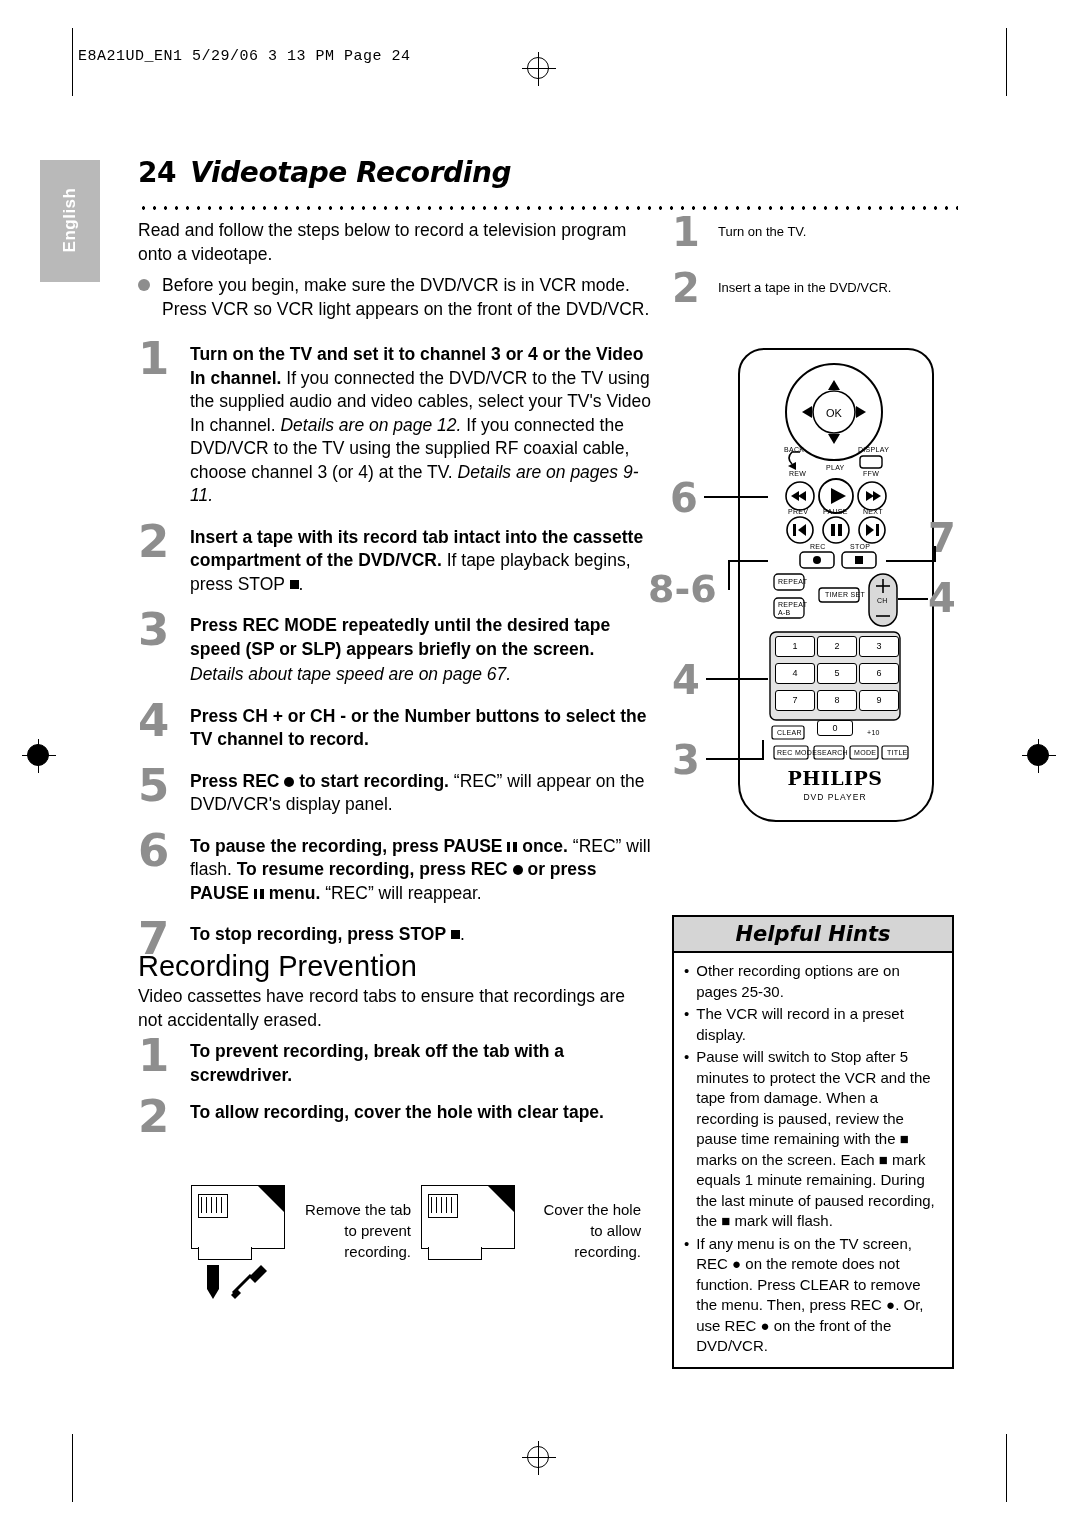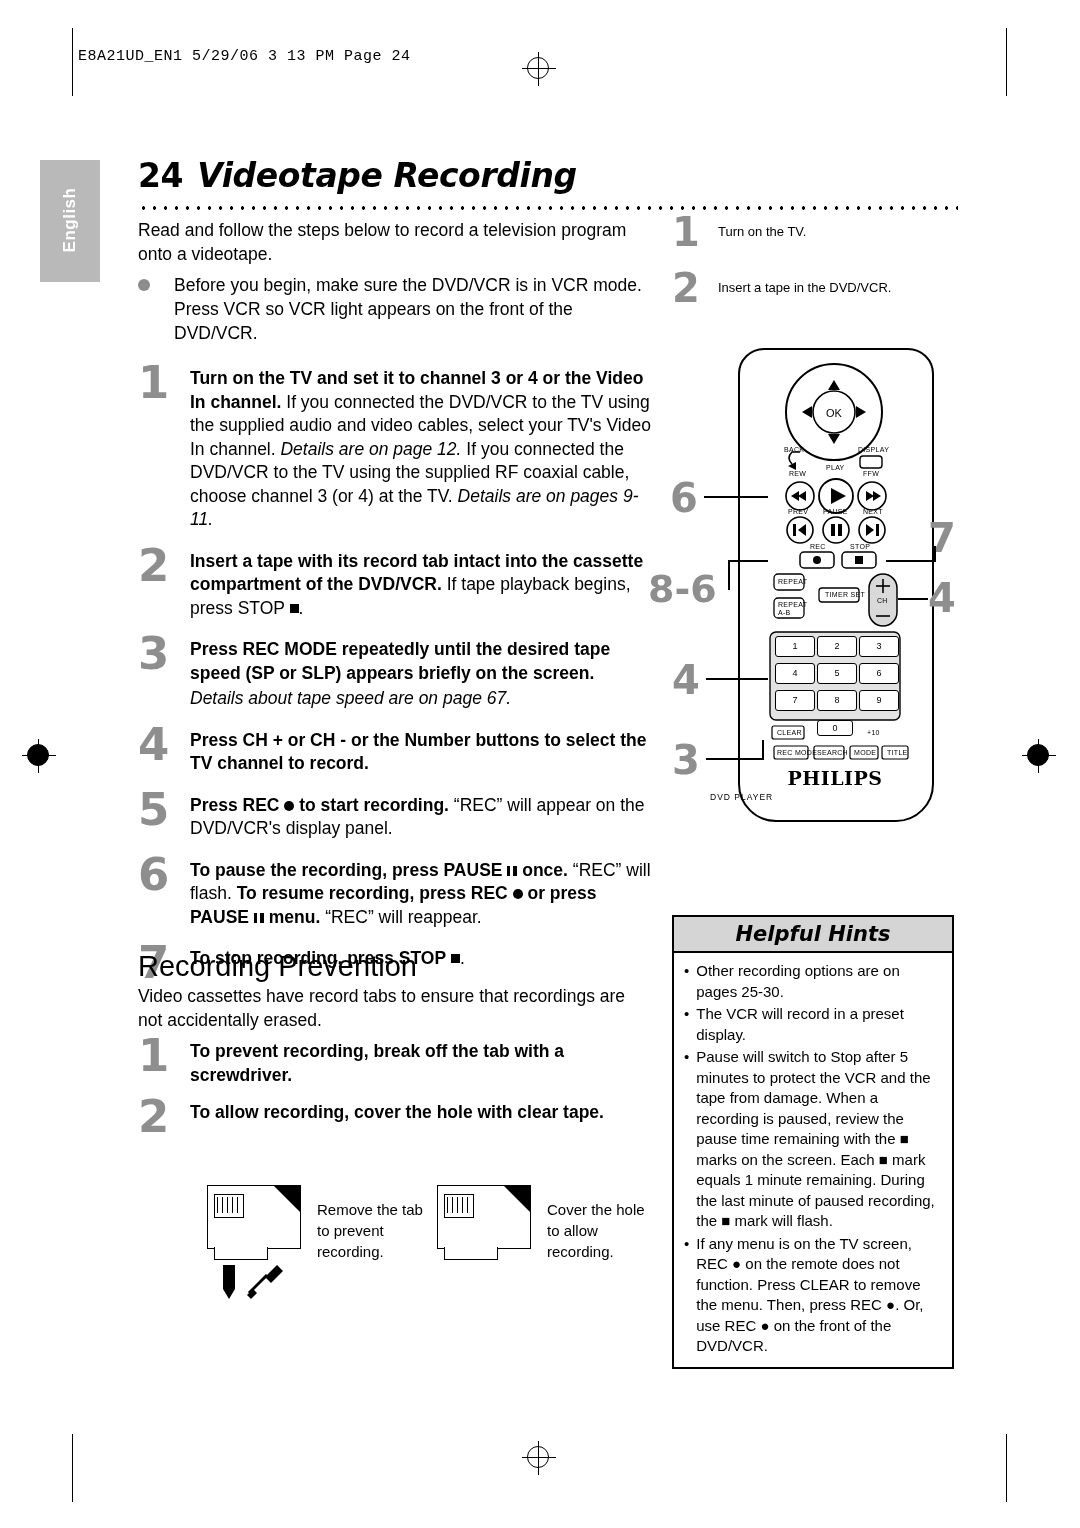--- a/index.html
+++ b/index.html
@@ -44,38 +44,38 @@
     font-size:17px; font-weight:bold; color:#fff;
     letter-spacing:0.5px;
   }
 
   
   .title-wrap {
     position:absolute; left:138px; top:156px; width:830px;
   }
   .title {
     font-family:"DejaVu Sans", sans-serif;
-    font-size:33px; font-weight:bold; font-style:italic;
+    font-size:28px; font-weight:bold; font-style:italic;
     letter-spacing:-0.4px;
     white-space:nowrap;
   }
   .title .num { font-style:normal; margin-right:14px; }
   .dotline {
     position:absolute; left:138px; top:204px; width:820px; height:8px;
     background-image:radial-gradient(circle, #000 1.6px, rgba(0,0,0,0) 1.9px);
     background-size:11px 8px;
     background-repeat:repeat-x;
   }
 
   
   .col-left { position:absolute; left:138px; top:218px; width:520px; }
   .col-right { position:absolute; left:672px; top:218px; width:296px; }
 
   .intro { font-size:17.5px; line-height:24px; }
-  .bullet-row { display:flex; gap:24px; margin-top:7px; }
+  .bullet-row { display:flex; gap:12px; margin-top:7px; }
   .bullet-dot {
     width:12px; height:12px; border-radius:50%; background:#8d8d8d;
     flex:0 0 auto; margin-top:6px;
   }
   .bullet-text { font-size:17.5px; line-height:24px; }
 
   
   .step { position:relative; padding-left:52px; margin-top:16px; }
   .step .bignum {
     position:absolute; left:0; top:-7px;
@@ -112,21 +112,21 @@
     font-size:40px; font-weight:bold; color:#8e8e8e; line-height:1;
   }
   .lead { position:absolute; background:#000; }
 
   .philips {
     position:absolute; left:0; right:0; text-align:center;
     font-family:"DejaVu Serif", serif; font-weight:bold;
     font-size:19px; letter-spacing:0.5px;
   }
   .dvdplayer {
-    position:absolute; left:0; right:0; 
+    position:absolute; left:0; right:0; text-align:center;
     font-size:8.5px; letter-spacing:1px;
   }
 
   .tinylbl {
     position:absolute; font-size:7px; letter-spacing:0.3px; color:#000;
     font-family:"Liberation Sans", sans-serif;
   }
 
   .numkey {
     position:absolute; width:38px; height:19px; border:1px solid #000;
@@ -136,21 +136,21 @@
 
   
   .prevent-title {
     position:absolute; left:138px; top:950px;
     font-size:29px; font-weight:normal;
   }
   .prevent-body { position:absolute; left:138px; top:984px; width:500px; font-size:17.5px; line-height:24px; }
   .prevent-steps { position:absolute; left:138px; top:1040px; width:510px; }
 
   
-  .cass-wrap { position:absolute; left:195px; top:1175px; width:440px; height:130px; }
+  .cass-wrap { position:absolute; left:179px; top:1175px; width:440px; height:130px;text-align:right; }
   .cass {
     position:absolute; width:92px; height:62px; border:1.6px solid #000; background:#fff;
   }
   .cass .win { position:absolute; left:6px; top:8px; width:28px; height:22px; border:1.4px solid #000; }
   .cass .lines { position:absolute; left:9px; top:11px; width:22px; height:16px;
     background:linear-gradient(to right,#000 0 1.2px,#fff 1.2px 5px); background-size:5px 100%; }
   .cass .notch { position:absolute; right:0; top:0; width:0; height:0;
     border-left:26px solid transparent; border-top:26px solid #000; }
   .cass .base { position:absolute; left:6px; bottom:-12px; width:52px; height:12px; border:1.4px solid #000; border-top:none; background:#fff;}
   .cass-label { position:absolute; font-size:15px; line-height:21px; }

